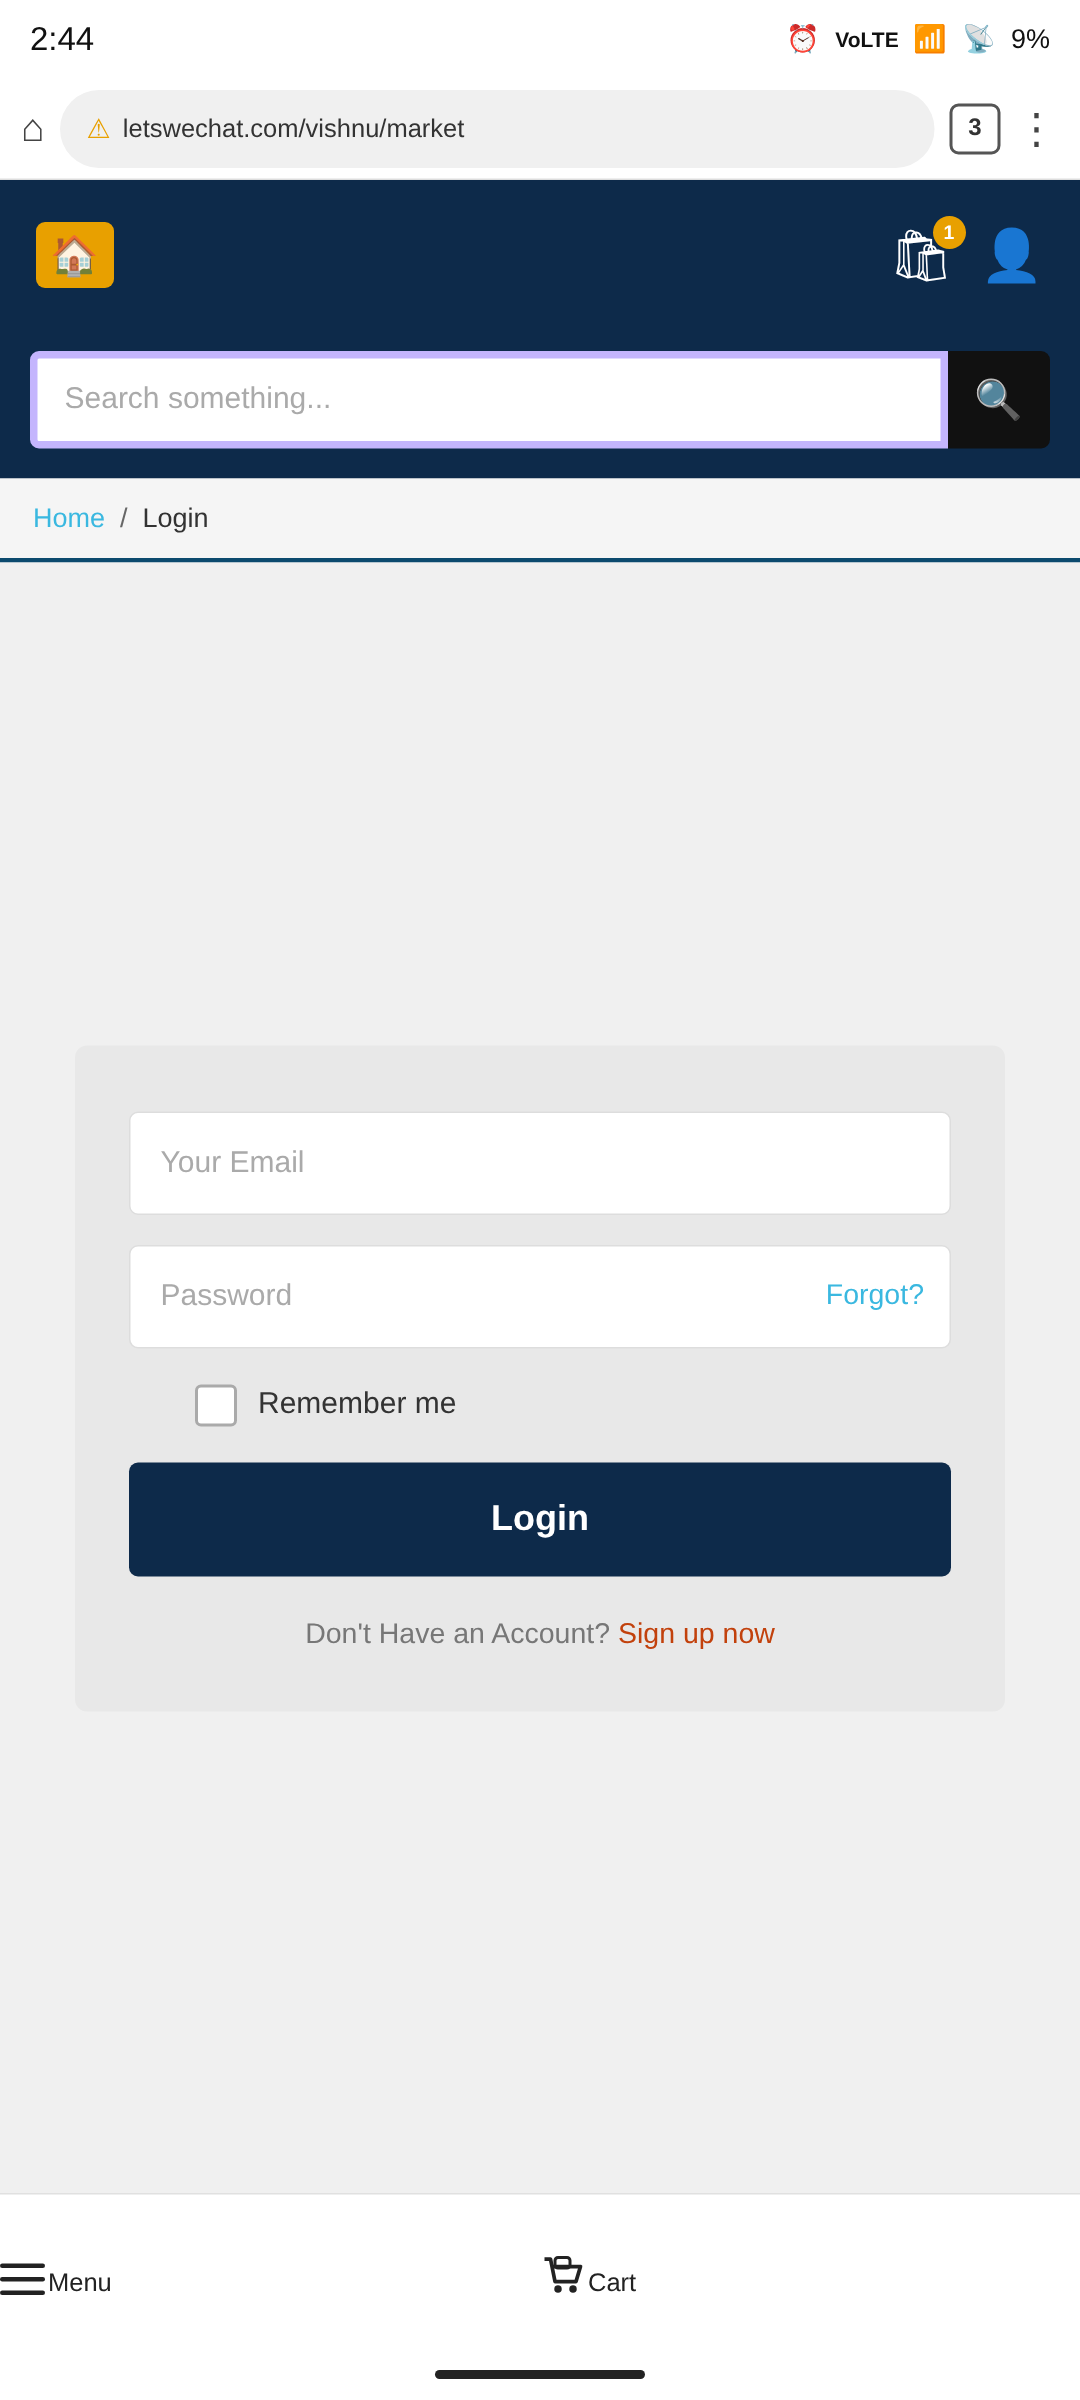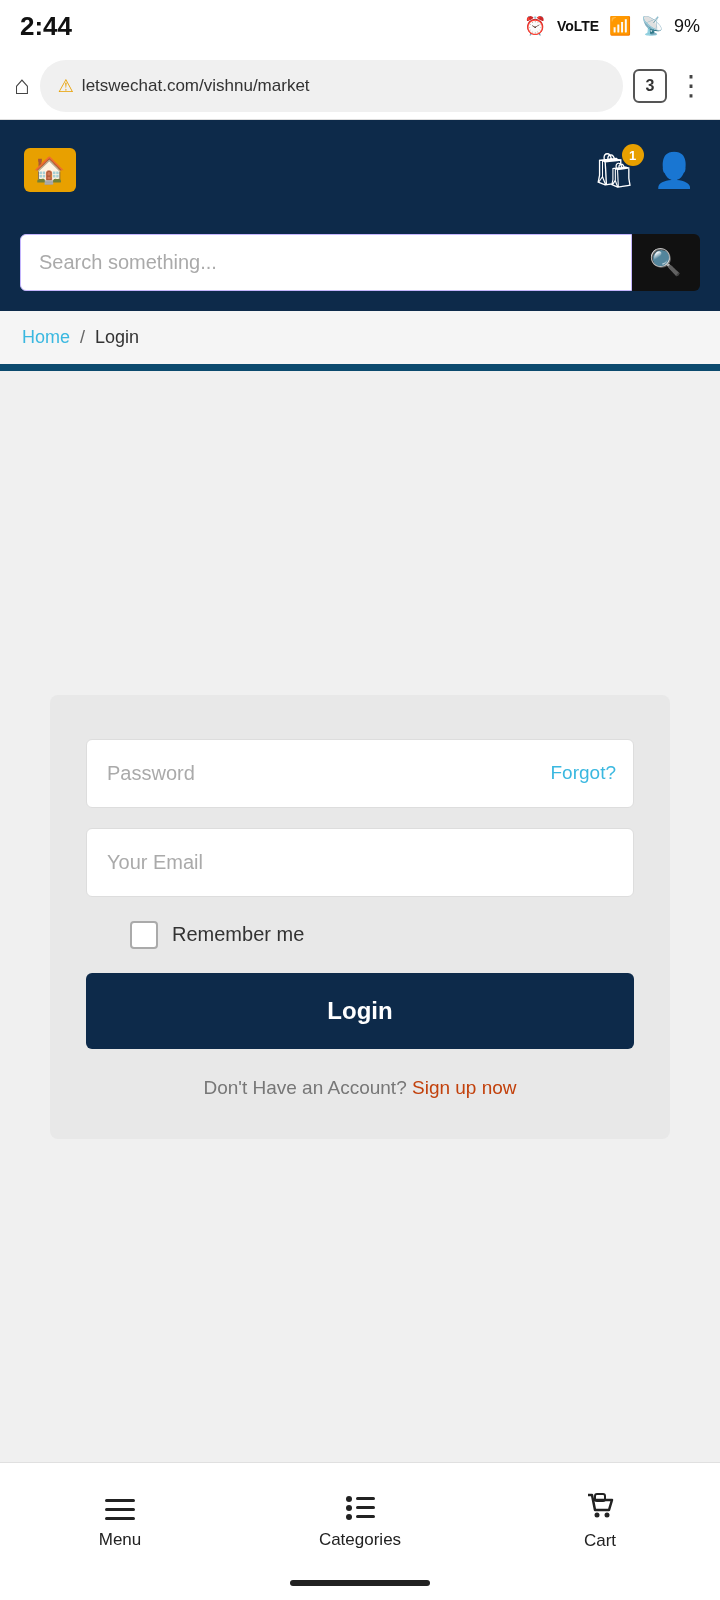--- a/index.html
+++ b/index.html
@@ -16,22 +16,22 @@
     
     .status-bar {
       background: #fff;
       display: flex;
       justify-content: space-between;
       align-items: center;
       padding: 10px 20px;
       height: 52px;
     }
     .status-time {
-      font-size: 26px;
-      font-weight: 700;
+      font-size: 22px;
+      font-weight: 400;
       color: #111;
     }
     .status-icons {
       display: flex;
       align-items: center;
       gap: 10px;
     }
     .status-icons span {
       font-size: 18px;
       color: #111;
@@ -161,21 +161,21 @@
       display: flex;
       gap: 0;
     }
     .search-input-wrapper {
       flex: 1;
       background: #fff;
       border-radius: 6px 0 0 6px;
       display: flex;
       align-items: center;
       padding: 16px 18px;
-      border: 1px solid #c4b5fd;
+      border: 5px solid #c4b5fd;
     }
     .search-input-text {
       font-size: 20px;
       color: #aaa;
     }
     .search-button {
       background: #111;
       border-radius: 0 6px 6px 0;
       width: 68px;
       display: flex;
@@ -188,21 +188,21 @@
       color: #fff;
     }
 
     
     .breadcrumb {
       background: #f5f5f5;
       padding: 16px 22px;
       display: flex;
       align-items: center;
       gap: 10px;
-      border-bottom: 7px solid #0c4a6e;
+      border-bottom: 3px solid #0c4a6e;
     }
     .breadcrumb-home {
       font-size: 18px;
       color: #3ab8e0;
       text-decoration: none;
     }
     .breadcrumb-separator {
       font-size: 18px;
       color: #666;
     }
@@ -312,21 +312,21 @@
       background: #fff;
       border-top: 1px solid #e0e0e0;
       display: flex;
       align-items: center;
       justify-content: space-around;
       padding: 18px 0 10px;
       height: 110px;
     }
     .nav-item {
       display: flex;
-      flex-direction: column;
+      flex-direction: row;
       align-items: center;
       gap: 2px;
       cursor: pointer;
       flex: 1;
     }
     .nav-icon {
       font-size: 30px;
       color: #222;
     }
     .nav-label {
@@ -397,28 +397,28 @@
 <div class="breadcrumb">
   <a class="breadcrumb-home">Home</a>
   <span class="breadcrumb-separator">/</span>
   <span class="breadcrumb-current">Login</span>
 </div>
 
 <div class="page-content">
   <div class="login-card">
 
     <div class="form-group">
+      <input class="form-input" type="email" placeholder="Your Email" style="">
+    </div>
+
+    <div class="form-group">
       <div class="password-wrapper">
         <input class="form-input" type="password" placeholder="Password" style="">
         <a class="forgot-link">Forgot?</a>
       </div>
-    </div>
-
-    <div class="form-group">
-      <input class="form-input" type="email" placeholder="Your Email" style="">
     </div>
 
     <div class="remember-me">
       <div class="remember-checkbox"></div>
       <span class="remember-label">Remember me</span>
     </div>
 
     <button class="login-button">Login</button>
 
     <div class="signup-text">
@@ -433,33 +433,20 @@
     <span class="nav-icon">
       <svg width="30" height="24" viewBox="0 0 30 24">
         <rect x="0" y="2" width="30" height="3" rx="1.5" fill="#222"></rect>
         <rect x="0" y="11" width="30" height="3" rx="1.5" fill="#222"></rect>
         <rect x="0" y="20" width="30" height="3" rx="1.5" fill="#222"></rect>
       </svg>
     </span>
     <span class="nav-label">Menu</span>
   </div>
 
-  <div class="nav-item">
-    <span class="nav-icon">
-      <svg width="30" height="26" viewBox="0 0 30 26">
-        <circle cx="4" cy="4" r="3" fill="#222"></circle>
-        <rect x="11" y="2" width="19" height="3" rx="1.5" fill="#222"></rect>
-        <circle cx="4" cy="13" r="3" fill="#222"></circle>
-        <rect x="11" y="11" width="19" height="3" rx="1.5" fill="#222"></rect>
-        <circle cx="4" cy="22" r="3" fill="#222"></circle>
-        <rect x="11" y="20" width="19" height="3" rx="1.5" fill="#222"></rect>
-      </svg>
-    </span>
-    <span class="nav-label">Categories</span>
-  </div>
 
 
   <div class="nav-item">
     <span class="nav-icon">
       <svg width="30" height="30" viewBox="0 0 30 30">
         <path d="M3 3 L7 3 L10 18 L24 18 L27 8 L7 8" fill="none" stroke="#222" stroke-width="2.5" stroke-linejoin="round"></path>
         <circle cx="12" cy="23" r="2.5" fill="#222"></circle>
         <circle cx="22" cy="23" r="2.5" fill="#222"></circle>
         <rect x="10" y="2" width="10" height="7" rx="2" fill="none" stroke="#222" stroke-width="2"></rect>
       </svg>

